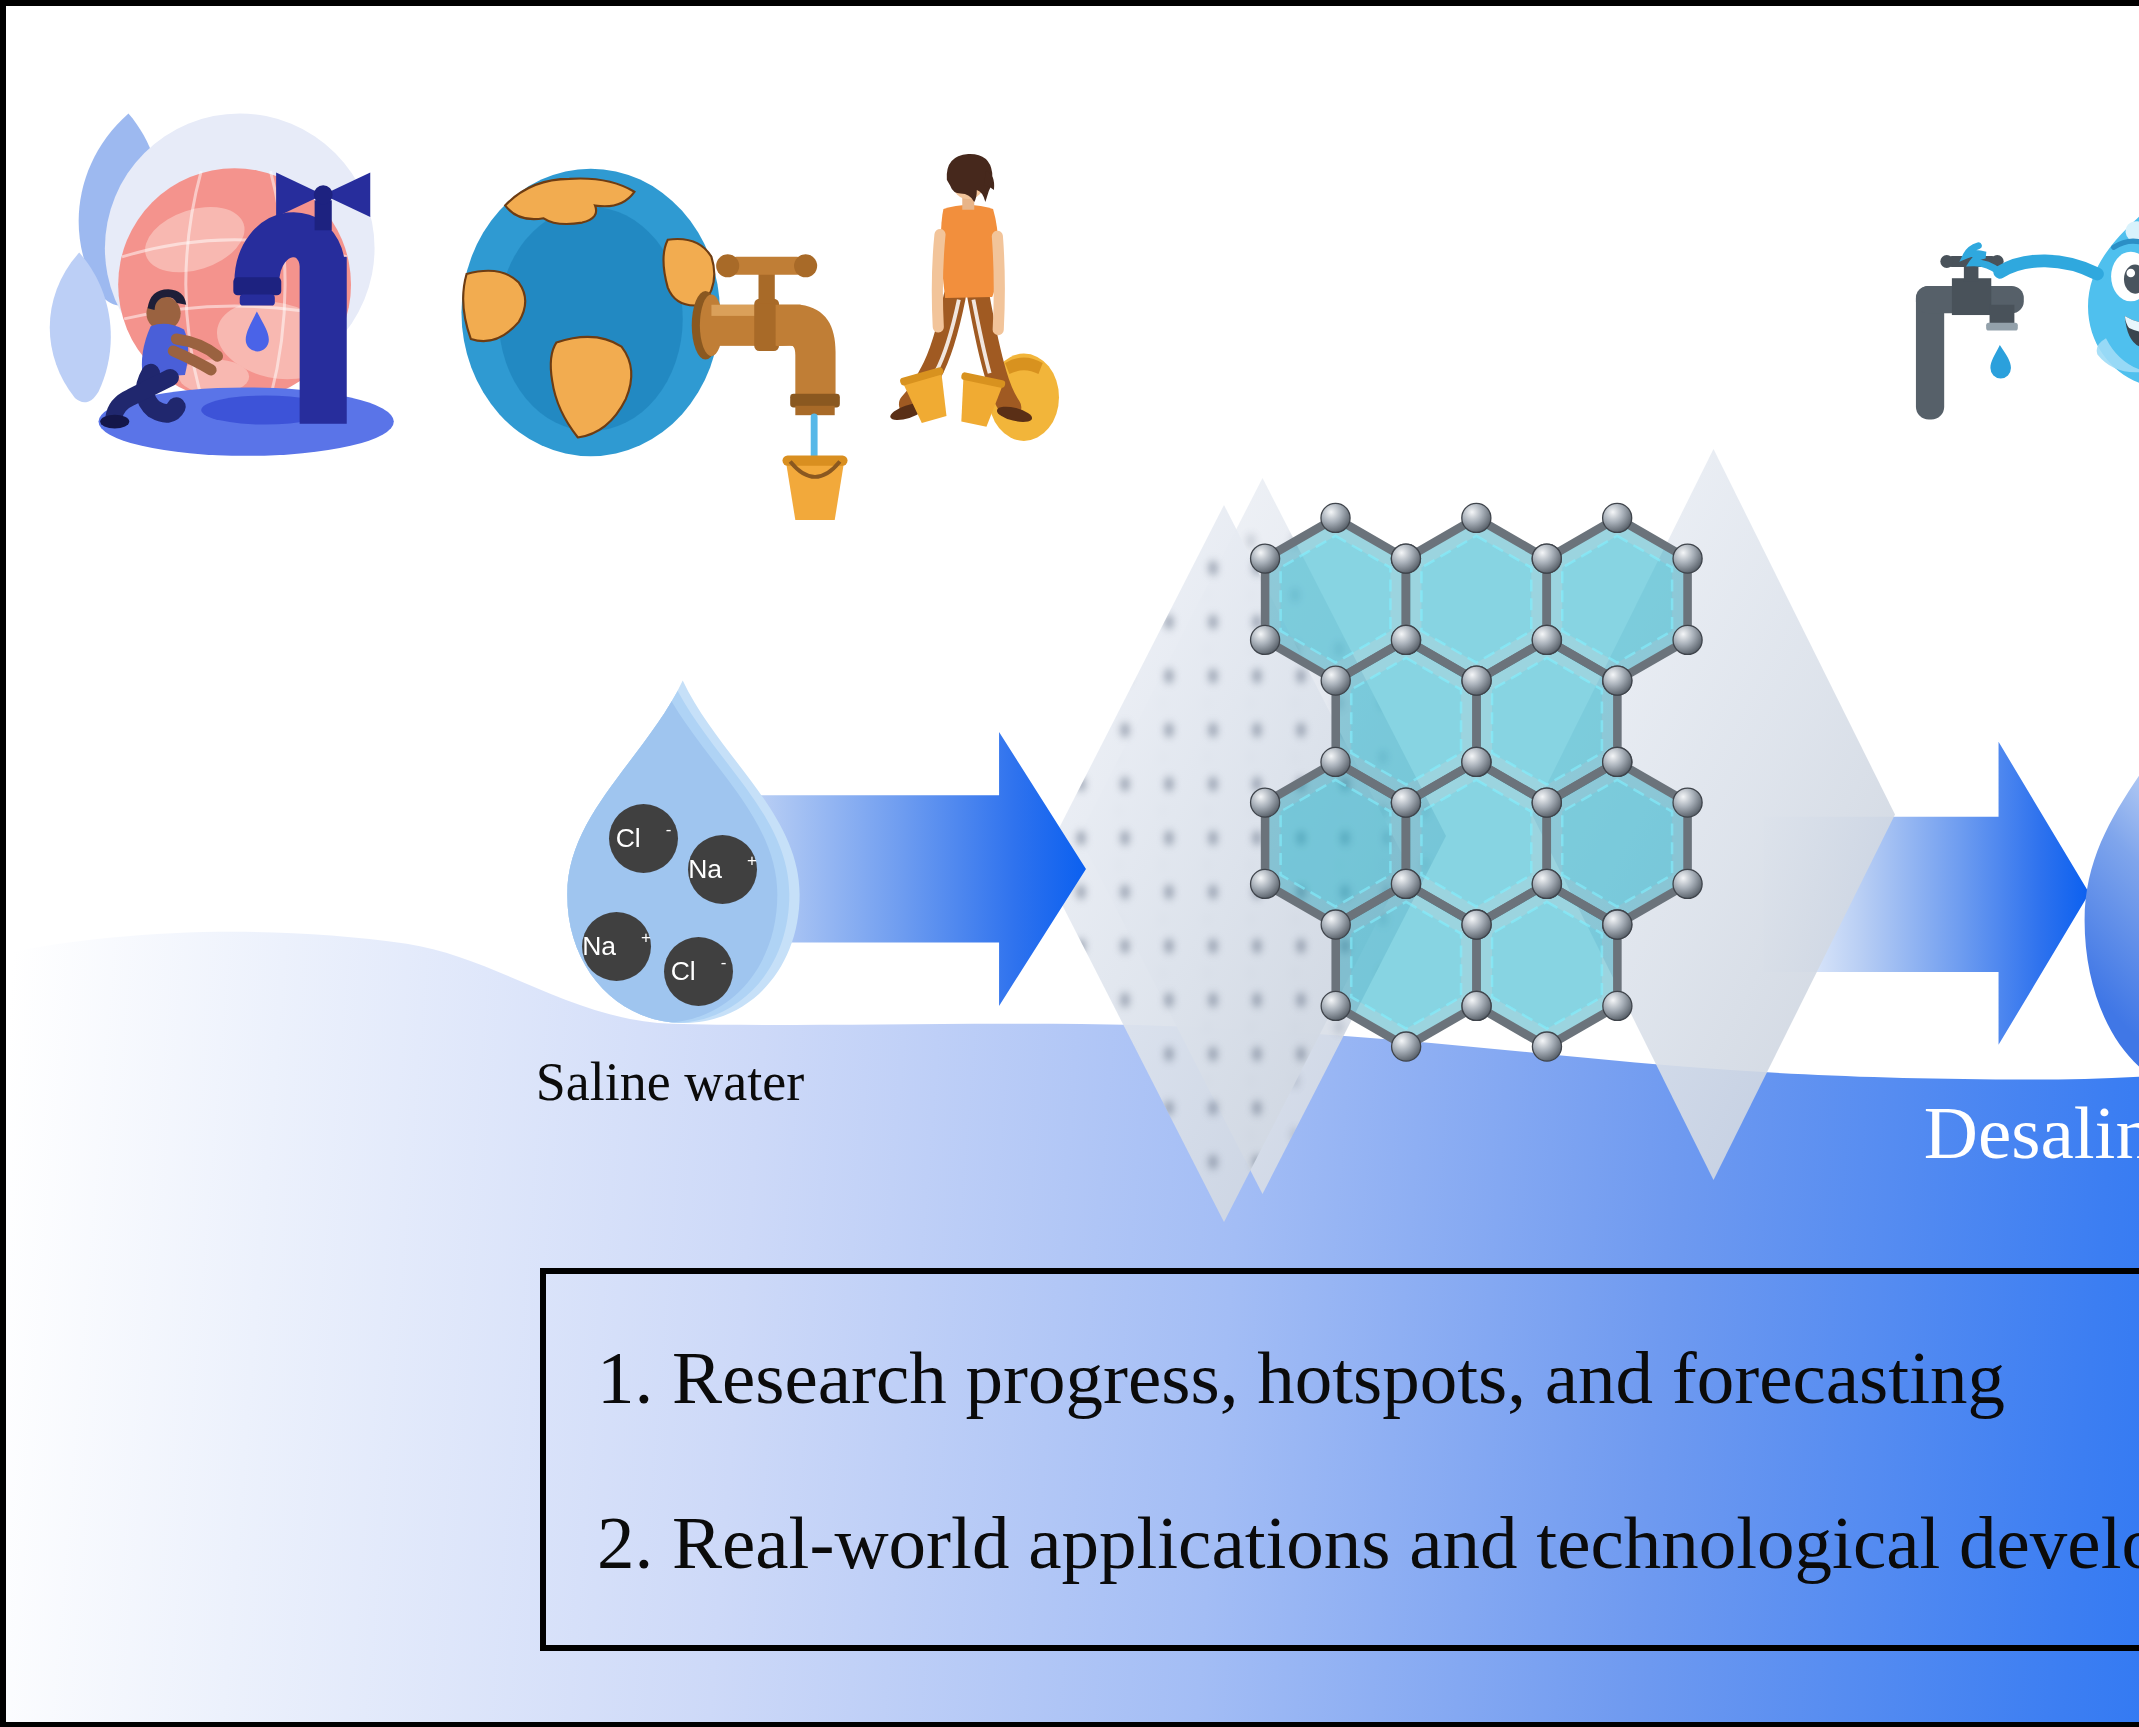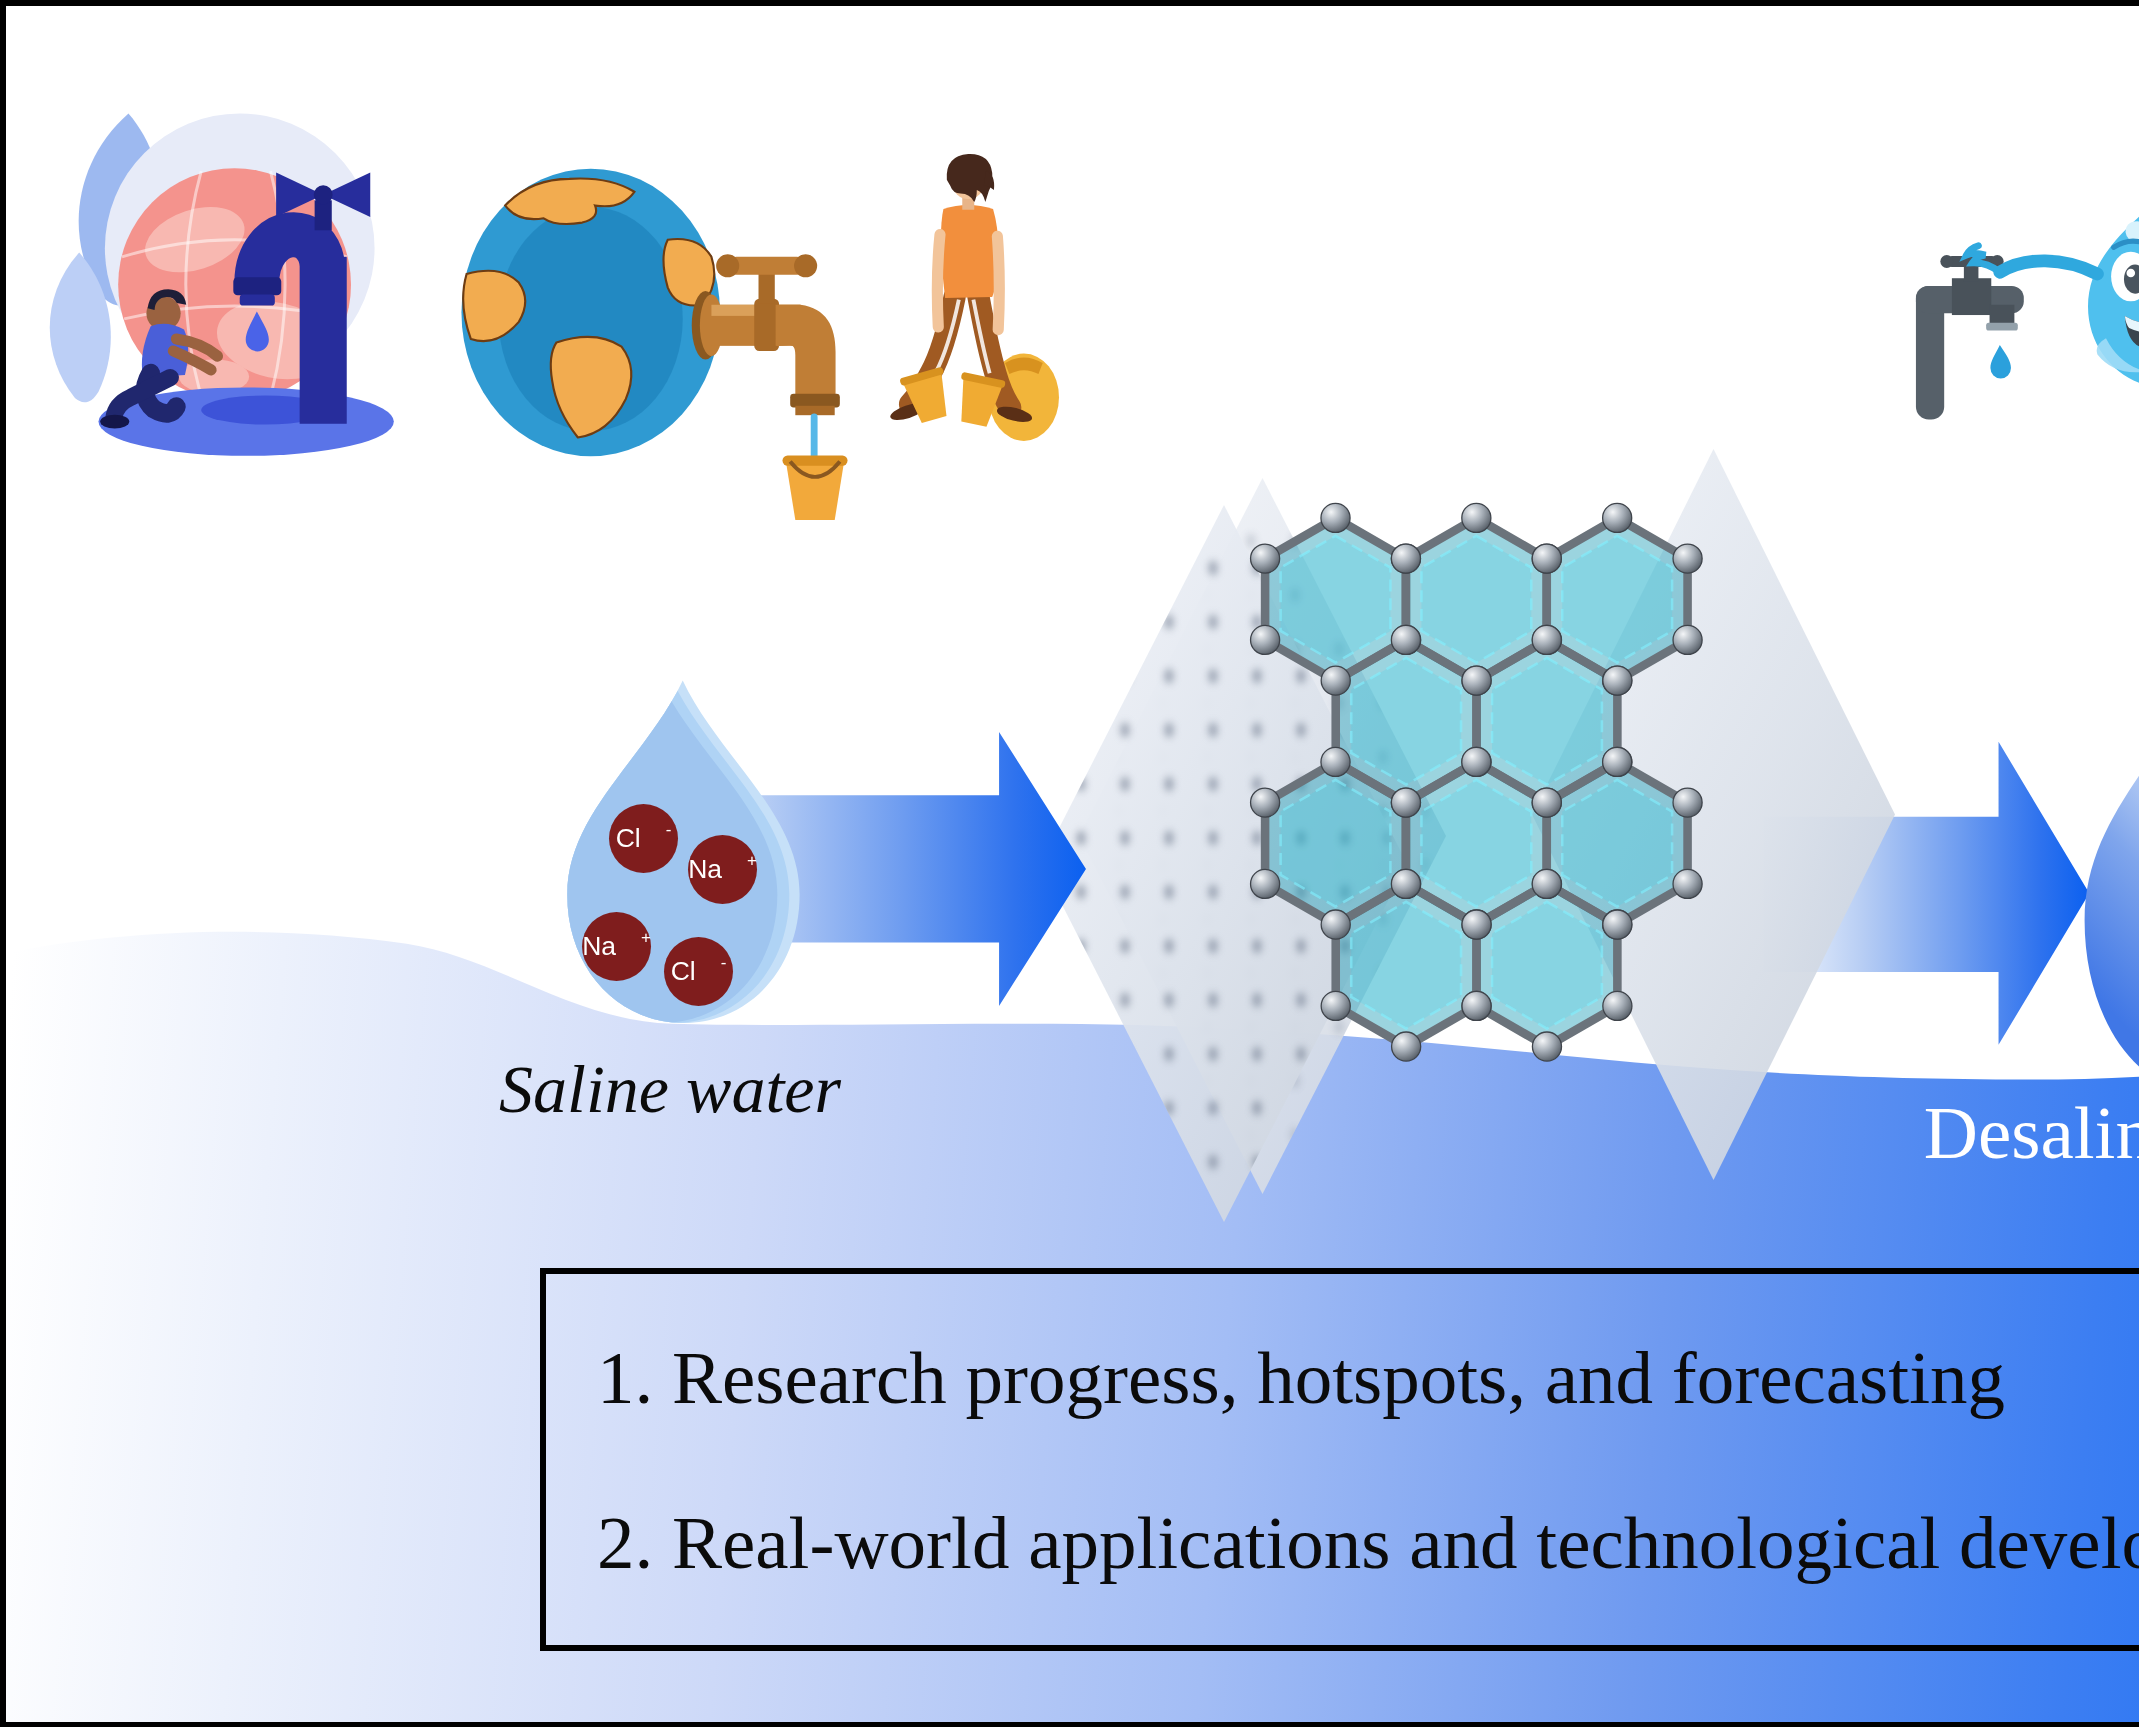--- a/index.html
+++ b/index.html
@@ -19,33 +19,33 @@
   #sheet-a{left:1041px; top:505px; width:366px; height:717px; z-index:5;
     background:linear-gradient(118deg, rgba(243,245,250,.97) 0%, rgba(221,227,236,.93) 50%, rgba(199,207,219,.92) 100%);}
   .dots{position:absolute; inset:5%;
     background-image:radial-gradient(9.4px 14.6px at 50% 50%, rgba(100,112,132,.62) 0%, rgba(100,112,132,.45) 38%, rgba(100,112,132,0) 68%);
     background-size:44px 54px; filter:blur(3.9px);}
   #sheet-b .dots{opacity:.45;}
   #lattice-svg{z-index:6;}
   #flow-left-svg{z-index:8;}
   .ion{
     position:absolute; z-index:9; width:69px; height:69px; border-radius:50%;
-    background:#7f1d1d; color:#ffffff; display:flex; align-items:center; justify-content:center;
+    background:#404040; color:#ffffff; display:flex; align-items:center; justify-content:center;
     font-family:"Liberation Sans", sans-serif; font-size:26.5px; line-height:1;gap:24px;
   }
   .ion .sup{font-size:17px; transform:translateY(-9.4px); margin-left:0.9px;}
   #ion-cl-1{left:609px; top:804px;}
   #ion-na-1{left:688px; top:835px;}
   #ion-na-2{left:582px; top:912px;}
   #ion-cl-2{left:664px; top:937px;}
   #illustrations-svg{z-index:10;}
   
   .fig-text{position:absolute; z-index:11; color:#0b0b0b; line-height:1.05; white-space:nowrap;}
   #fig-title{left:980px; top:363px; width:856px; text-align:center; font-size:83px;}
-  #saline-label{left:456px; top:1054px; width:428px; text-align:center; font-size:68px;font-style:italic;}
+  #saline-label{left:456px; top:1054px; width:428px; text-align:center; font-size:54px;}
   #desal-label{left:1892px; top:1094px; width:603px; text-align:center; font-size:75px; color:#ffffff;}
   
   #summary-box{
     position:absolute; z-index:11; left:540px; top:1268px; width:1817px; height:383px;
     border:6px solid #000000; box-sizing:border-box;
     display:flex; flex-direction:column; justify-content:center; gap:90px; padding-left:51px;
   }
   .box-line{font-size:75px; color:#0b0b0b; line-height:1; white-space:nowrap; font-family:"Liberation Serif", serif;}
   
   #frame{position:absolute; inset:0; border:6.8px solid #000000; z-index:99; pointer-events:none;}

